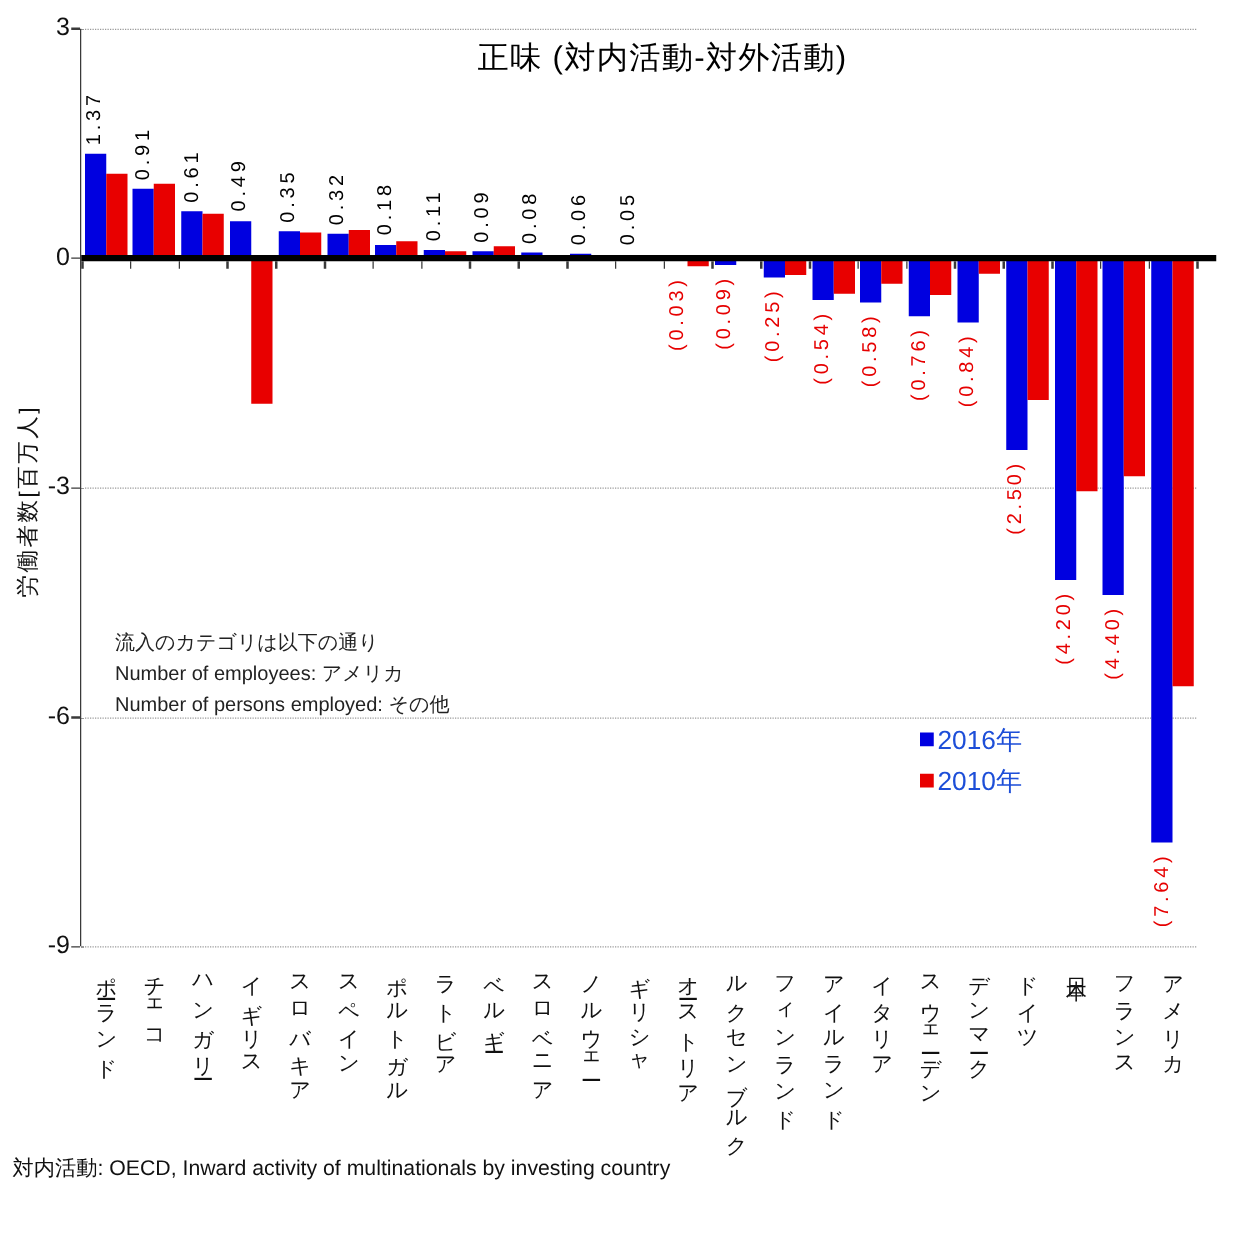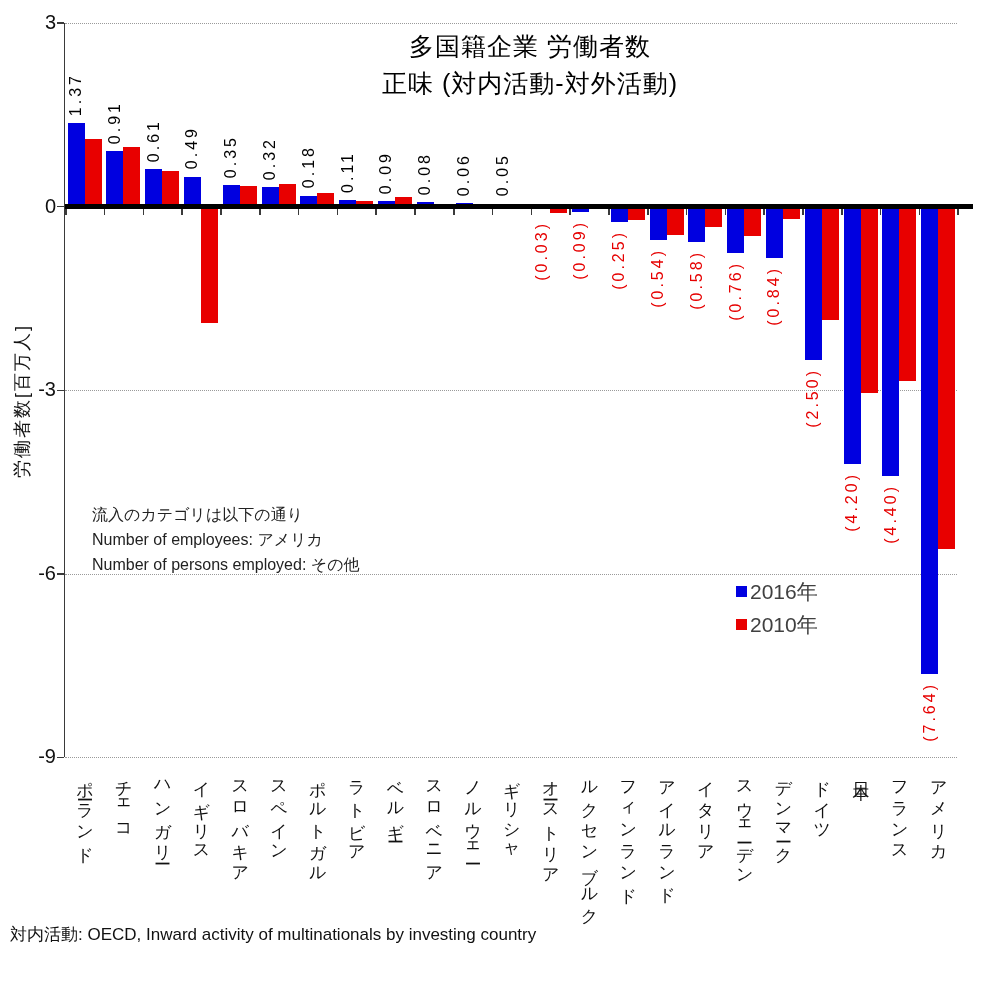--- a/index.html
+++ b/index.html
@@ -19,33 +19,32 @@
   .tick{background:#3a3a3a;}
   .bar{min-height:1px;}
   .vlabel{writing-mode:vertical-rl;transform:rotate(180deg);font-size:16px;
     letter-spacing:3px;line-height:16px;white-space:nowrap;}
   .vlabel.neg{color:#e60000;}
   .country-label{writing-mode:vertical-rl;font-size:17px;letter-spacing:2px;
     line-height:20px;width:20px;text-align:left;color:#111;}
   .legend{left:736px;top:575px;}
   .legend-row{display:flex;align-items:center;height:33px;}
   .legend-swatch{width:11px;height:11px;margin-right:3px;flex:0 0 auto;}
-  .legend-label{font-size:21px;color:#404040;}
+  .legend-label{font-size:21px;color:#1d4ed8;}
   .annotations{left:92px;top:502px;font-size:16px;line-height:25px;color:#222;width:560px;}
   .annotations p{margin:0 0 0 0;}
   .annotations .para-gap{margin-top:21px;}
   .footer{left:10px;top:921px;font-size:17px;line-height:28px;color:#111;width:700px;}
 </style>
 </head>
 <body>
 
 <div id="stage">
 
   <div class="abs title-block">
-    <div>多国籍企業 労働者数</div>
     <div>正味 (対内活動-対外活動)</div>
   </div>
 
   <div class="abs y-axis-title">労働者数[百万人]</div>
 
   <div id="plot" class="abs" style="left:0;top:0;width:995px;height:995px;">
       <div class="abs gridline" style="left: 65px; top: 23px; width: 892.4px;"></div>
       <div class="abs gridline" style="left: 65px; top: 390.2px; width: 892.4px;"></div>
       <div class="abs gridline" style="left: 65px; top: 573.8px; width: 892.4px;"></div>
       <div class="abs gridline" style="left: 65px; top: 757.4px; width: 892.4px;"></div>

